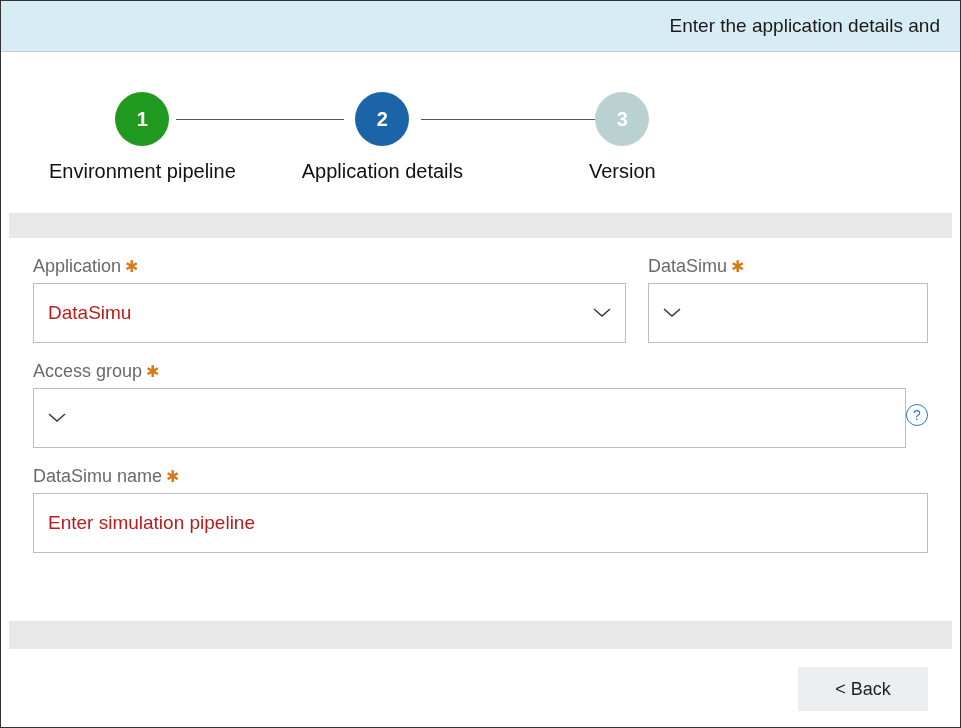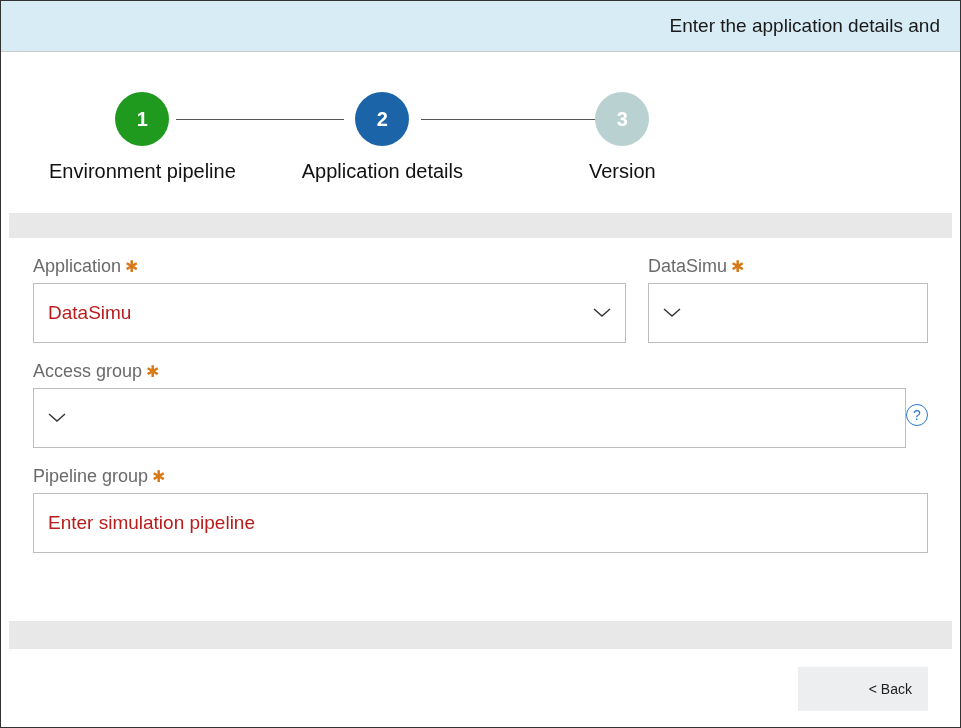--- a/index.html
+++ b/index.html
@@ -159,24 +159,23 @@
     display: flex;
     justify-content: flex-end;
     gap: 18px;
   }
   .btn {
     background: #eceef0;
     border: none;
     height: 44px;
     min-width: 130px;
     padding: 0 16px;
-    font-size: 14px;
+    font-size: 18px;
     color: #222;
     cursor: pointer;
-    text-align: right;
   }
 </style>
 </head>
 <body>
 
 <div class="banner">
   <span>Enter the application details and</span>
 </div>
 
 <div class="stepper-section">
@@ -253,21 +252,21 @@
       </div>
     </div>
     <div class="help-icon">
       <span>?</span>
     </div>
   </div>
 
   <div class="form-row">
     <div class="form-group fg-full">
       <div class="label">
-        <span>Pipeline group</span>
+        <span>DataSimu name</span>
         <span class="req">✱</span>
       </div>
       <div class="input-wrap">
         <span>Enter simulation pipeline</span>
       </div>
     </div>
   </div>
 
 </div>
 

